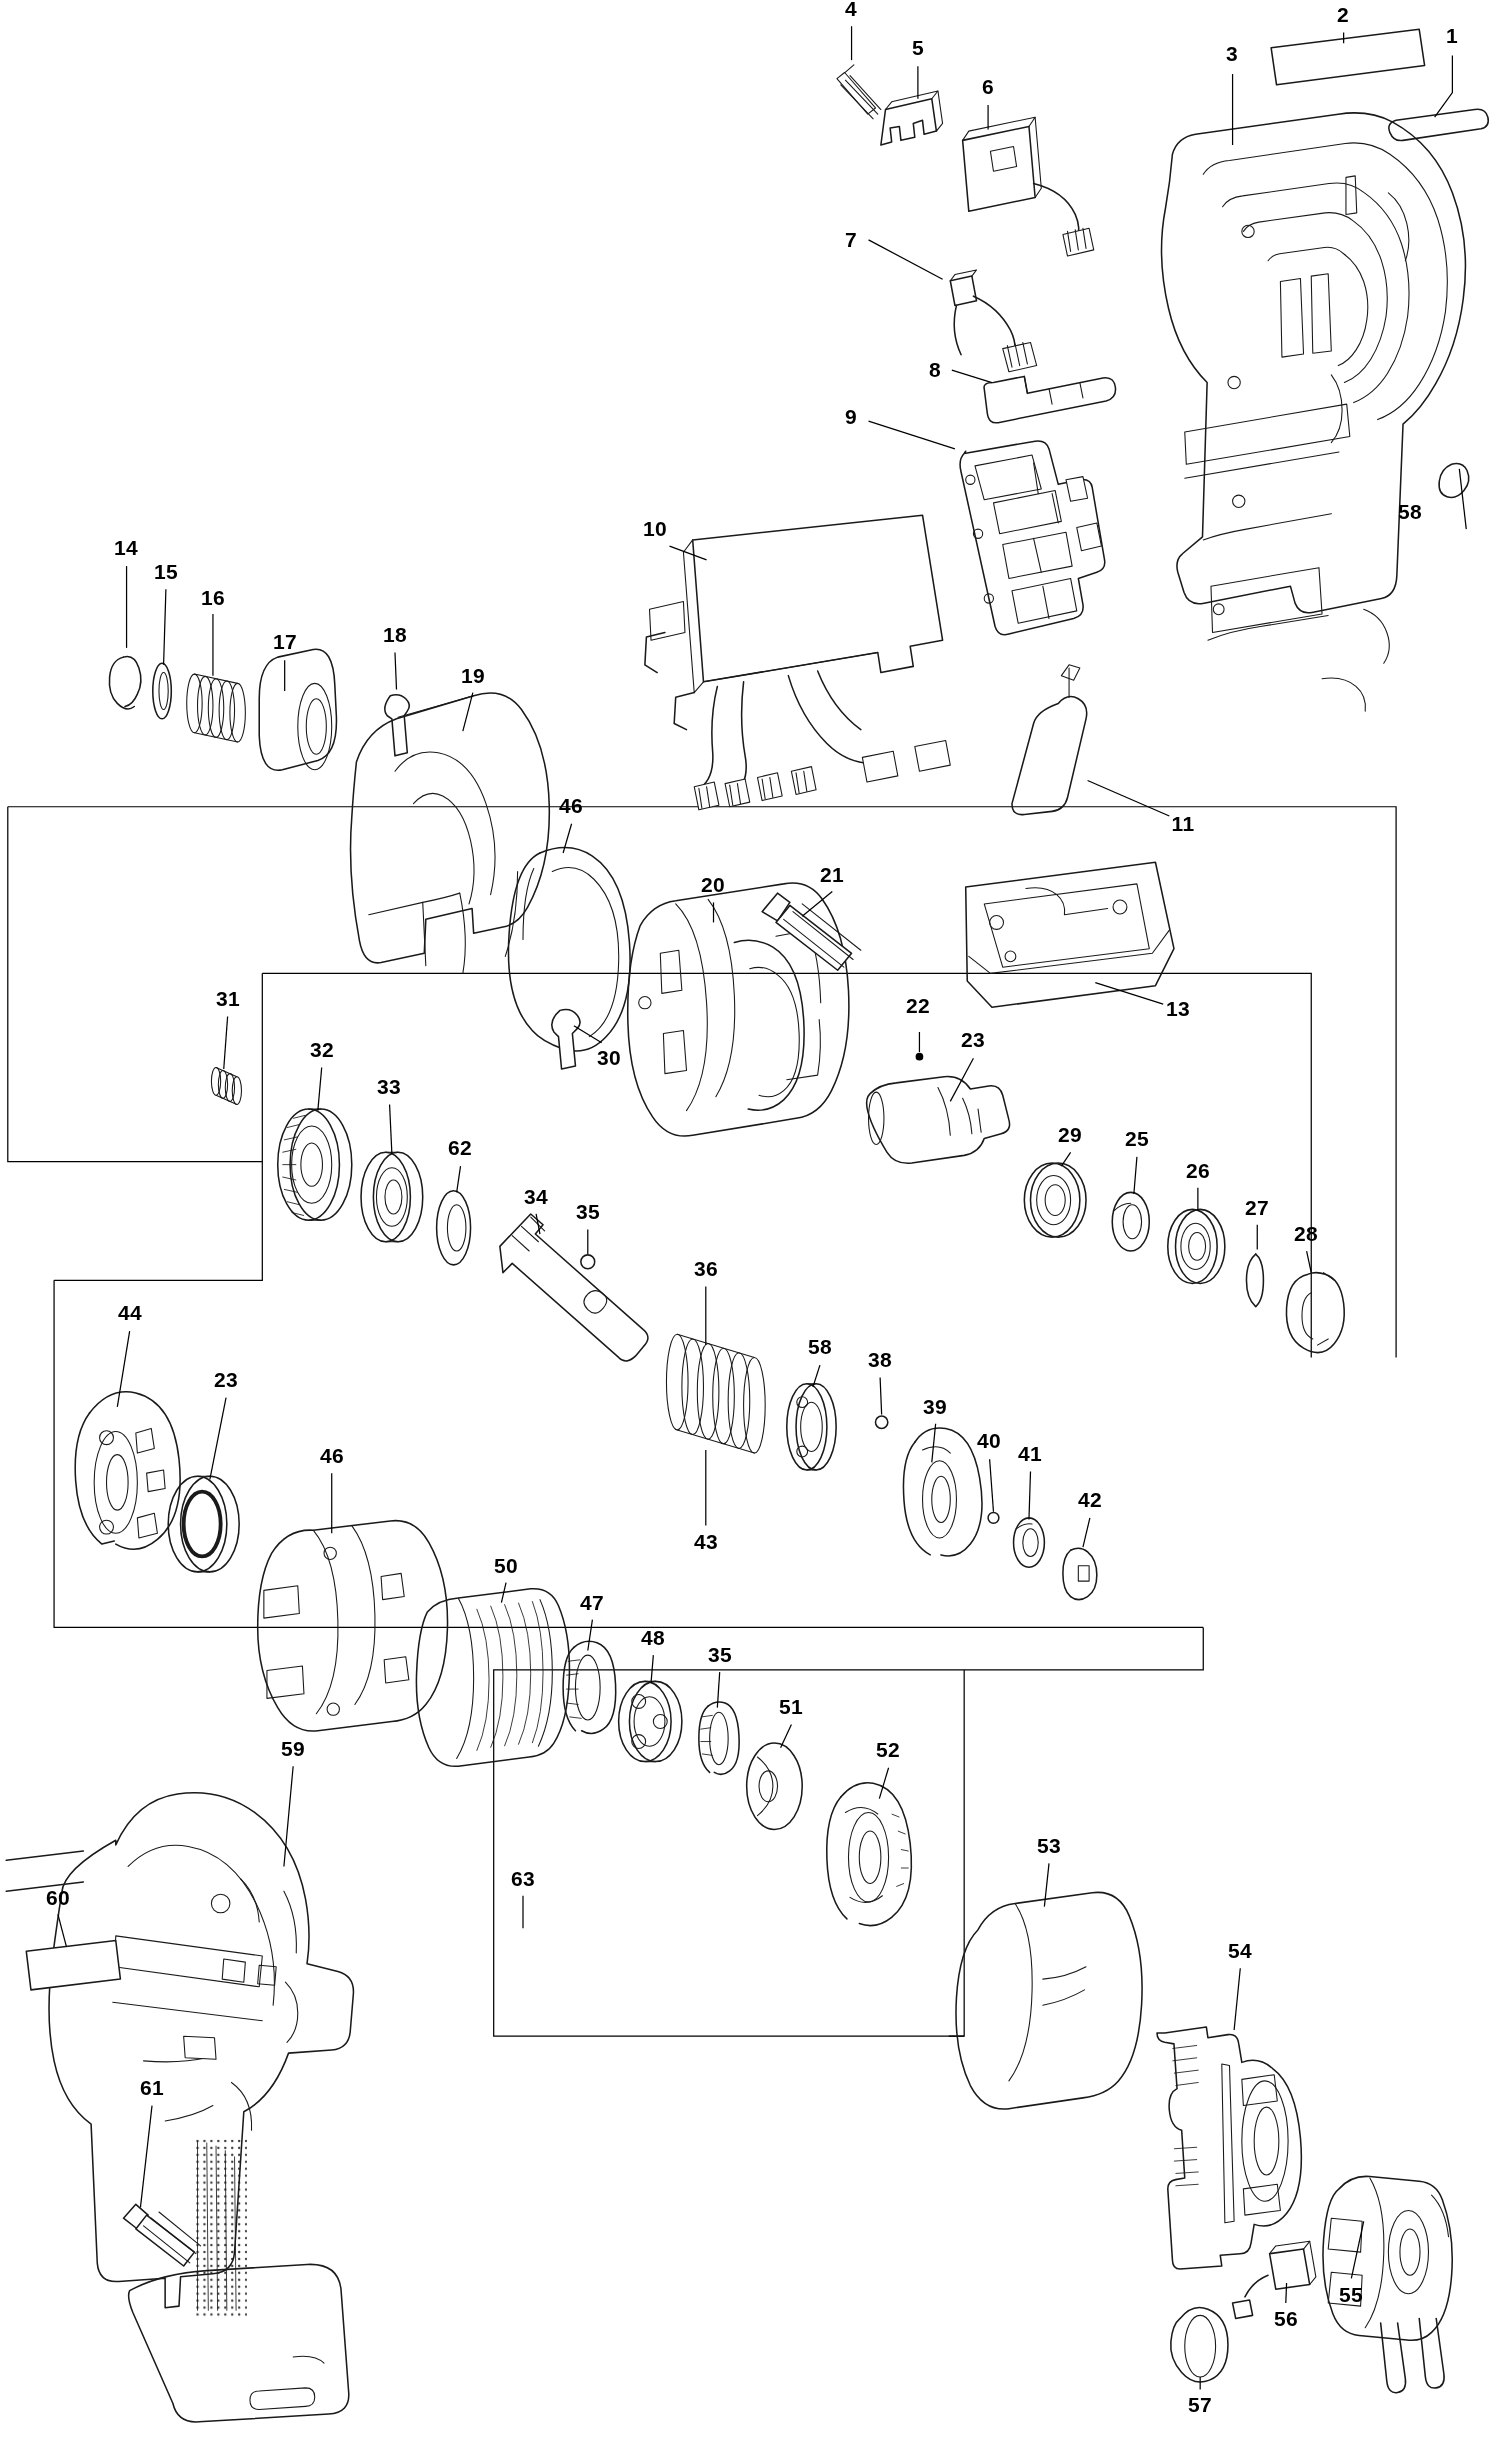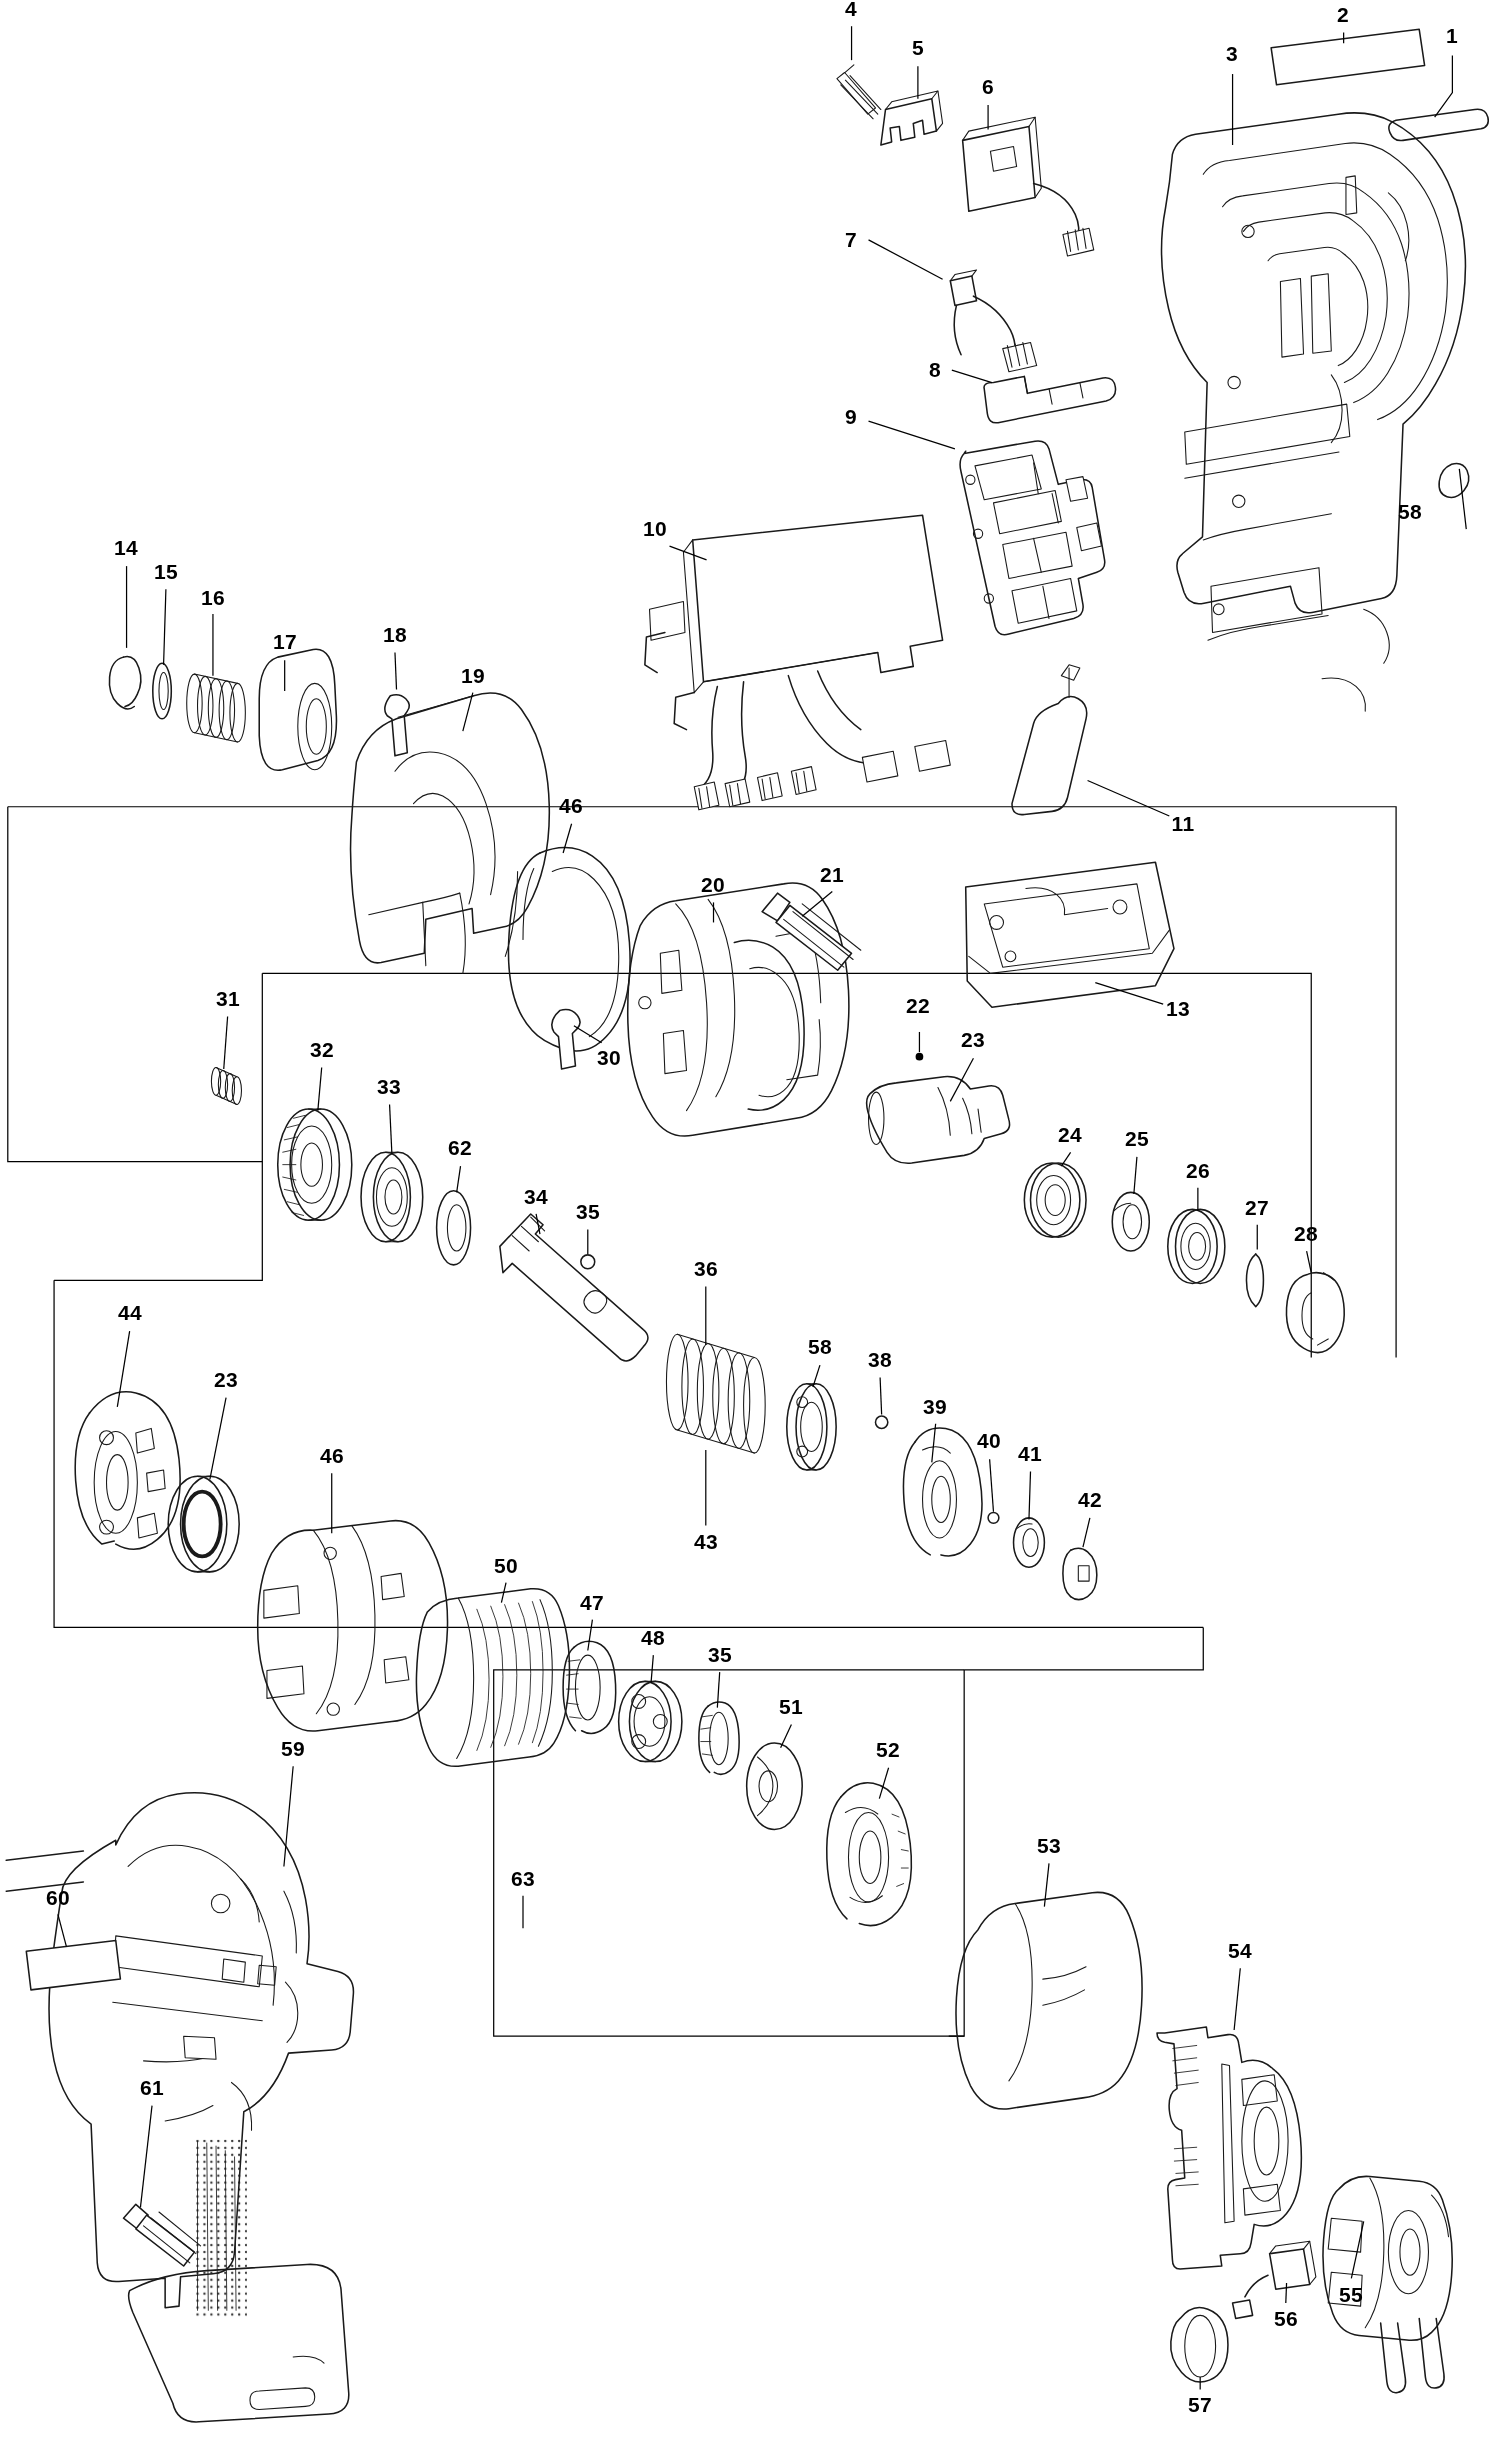--- a/index.html
+++ b/index.html
@@ -708,21 +708,21 @@
   <div class="callout" style="left:126px;top:548px">14</div>
   <div class="callout" style="left:166px;top:572px">15</div>
   <div class="callout" style="left:213px;top:598px">16</div>
   <div class="callout" style="left:285px;top:642px">17</div>
   <div class="callout" style="left:395px;top:635px">18</div>
   <div class="callout" style="left:473px;top:676px">19</div>
   <div class="callout" style="left:713px;top:885px">20</div>
   <div class="callout" style="left:832px;top:875px">21</div>
   <div class="callout" style="left:918px;top:1006px">22</div>
   <div class="callout" style="left:973px;top:1040px">23</div>
-  <div class="callout" style="left:1070px;top:1135px">24</div>
+  <div class="callout" style="left:1070px;top:1135px">29</div>
   <div class="callout" style="left:1137px;top:1139px">25</div>
   <div class="callout" style="left:1198px;top:1171px">26</div>
   <div class="callout" style="left:1257px;top:1208px">27</div>
   <div class="callout" style="left:1306px;top:1234px">28</div>
   <div class="callout" style="left:571px;top:806px">46</div>
   <div class="callout" style="left:609px;top:1058px">30</div>
   <div class="callout" style="left:228px;top:999px">31</div>
   <div class="callout" style="left:322px;top:1050px">32</div>
   <div class="callout" style="left:389px;top:1087px">33</div>
   <div class="callout" style="left:536px;top:1197px">34</div>

